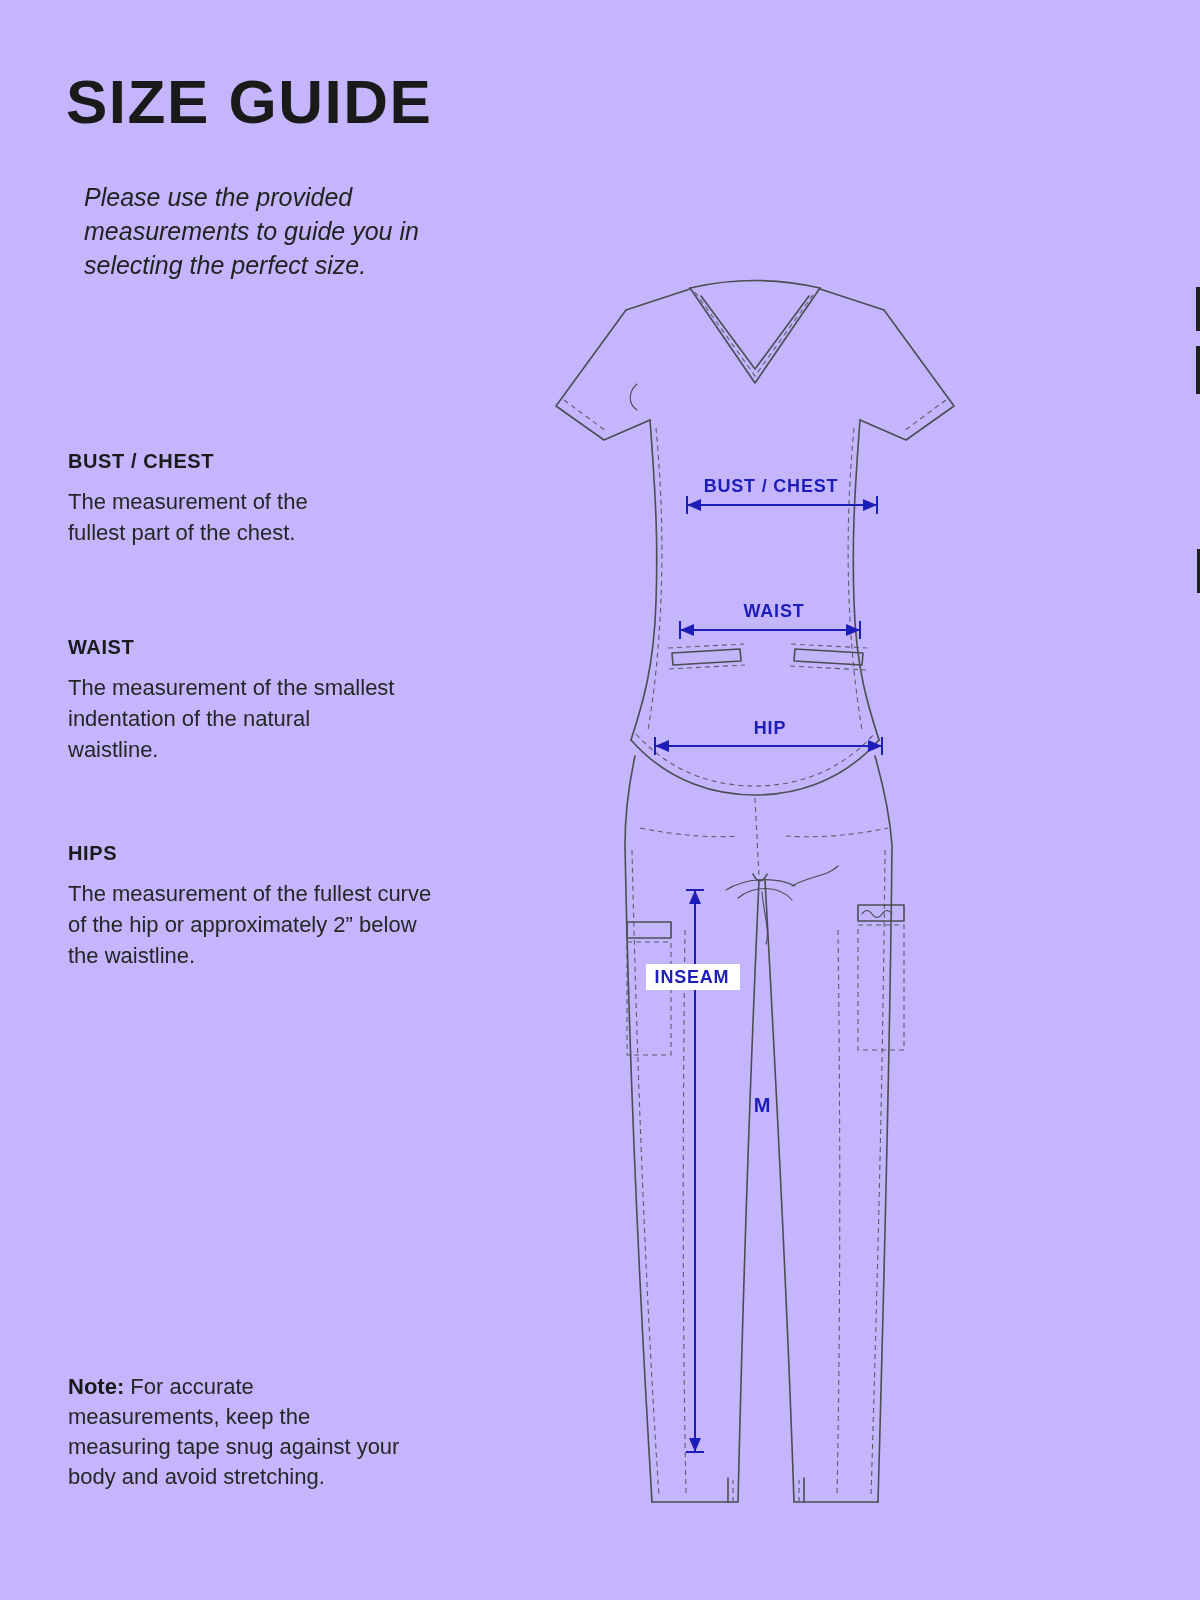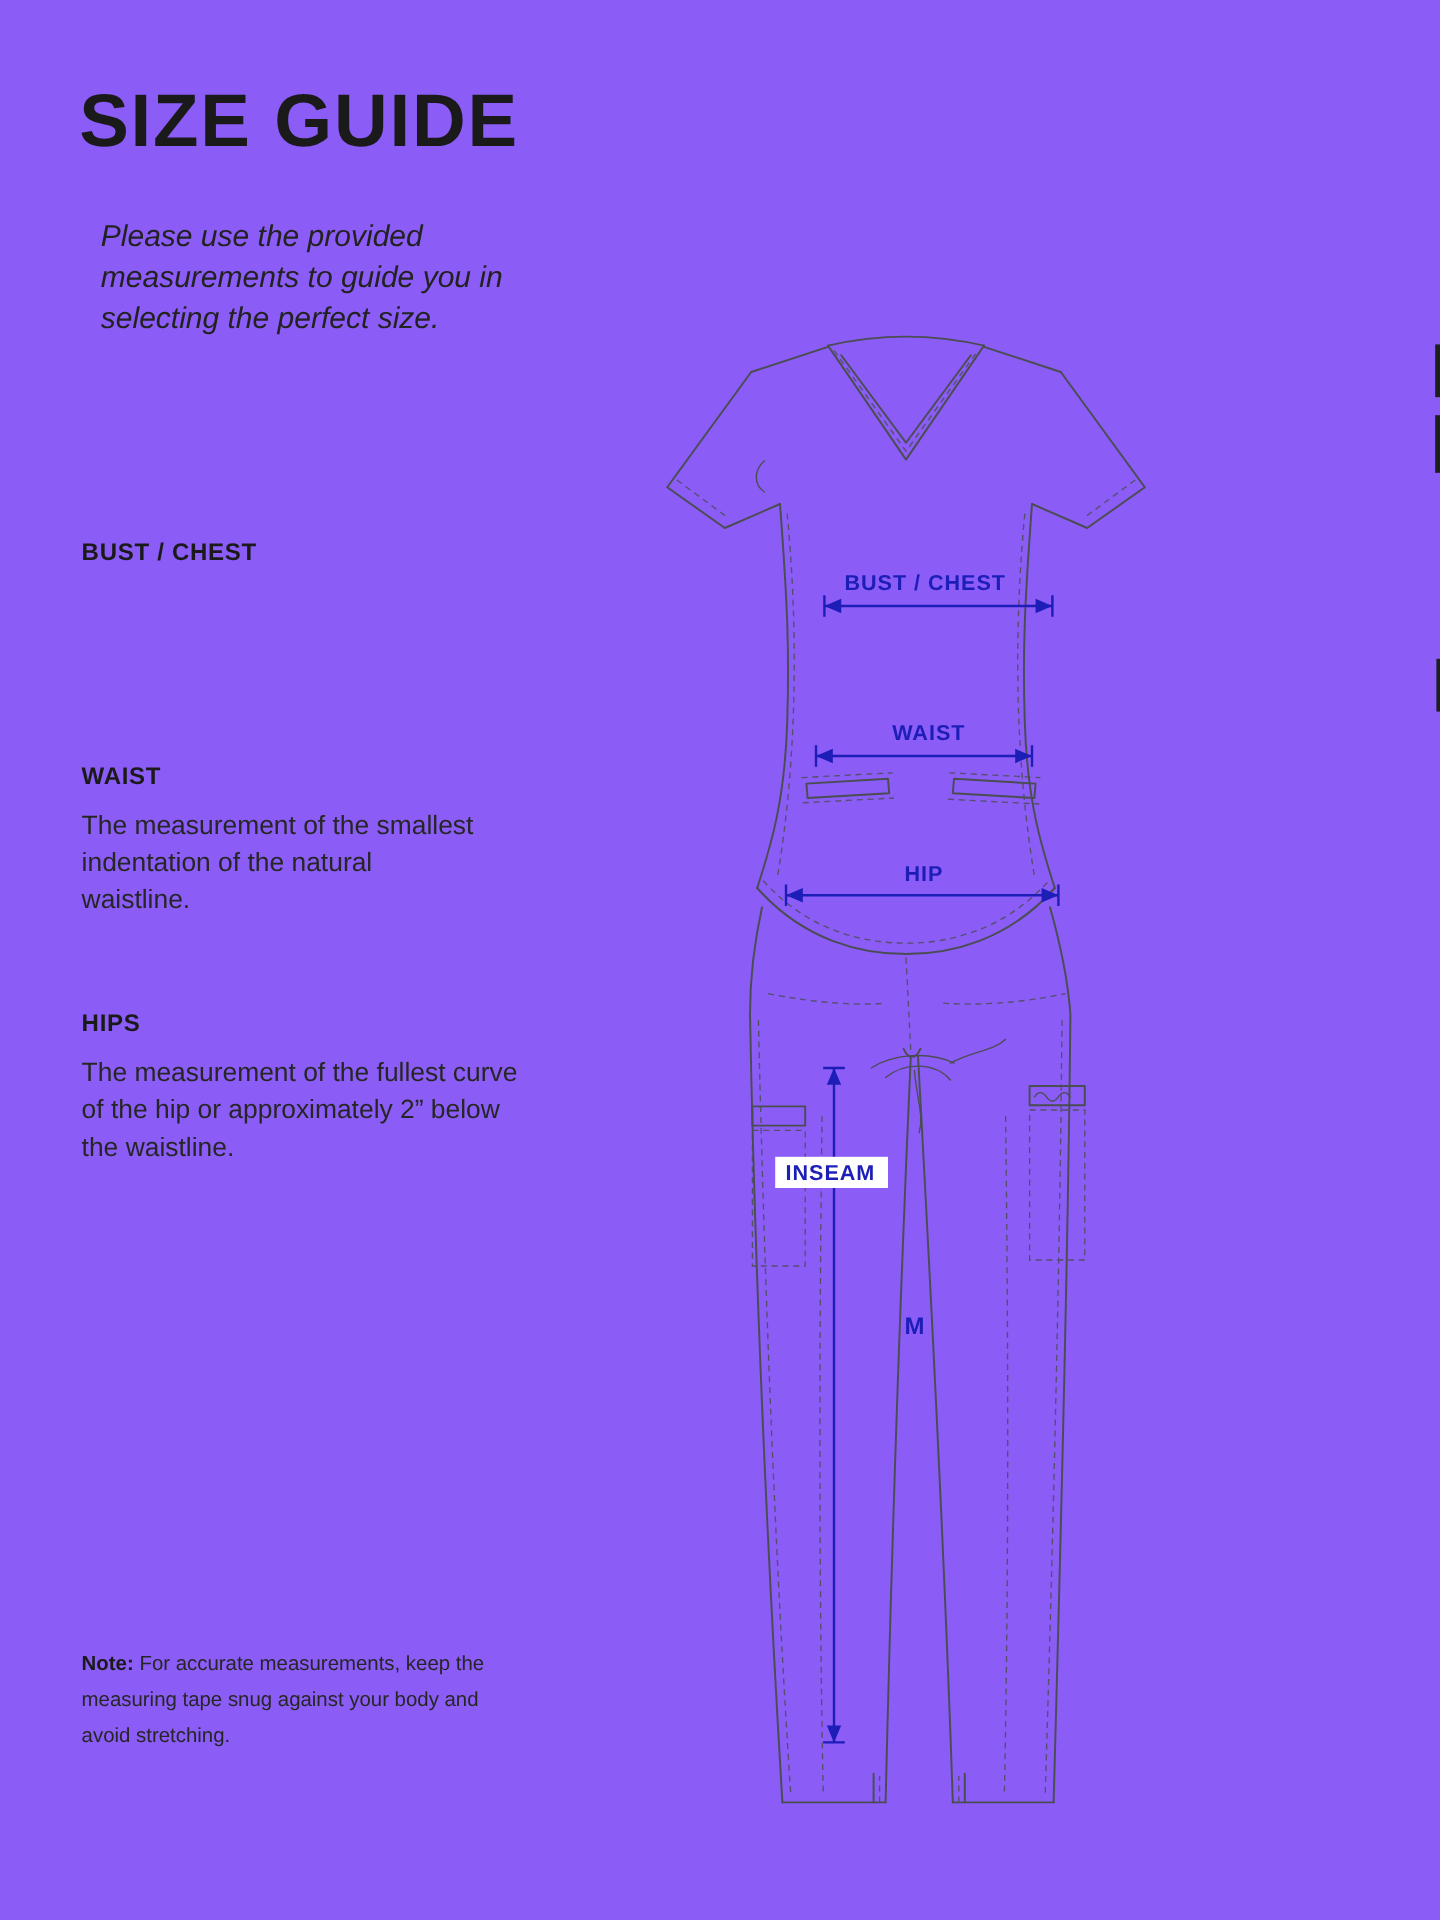--- a/index.html
+++ b/index.html
@@ -4,21 +4,21 @@
 <style>
   :root{
     --color-annotation:#1d1db8;
     --color-sketch:#4a4d52;
   }
   *{box-sizing:border-box;}
   html,body{margin:0;padding:0;background:#ffffff;}
   .canvas{
     position:relative;
     width:1200px;height:1600px;
-    background:#8b5cf6;
+    background:#c4b5fd;
     font-family:"Liberation Sans", sans-serif;
     color:#2b2b2b;
     overflow:hidden;
   }
   .page-title{
     position:absolute;left:66px;top:66px;
     font-size:62px;font-weight:bold;letter-spacing:1.5px;
     color:#1a1a1a;margin:0;
   }
   .intro{
@@ -30,21 +30,21 @@
     margin:0 0 13px 0;
     font-size:20px;font-weight:bold;letter-spacing:0.6px;color:#1a1a1a;
   }
   .sec-p{margin:0;font-size:22px;line-height:31px;color:#262626;}
   .sec-1{top:450px;} .sec-1 .sec-p{width:300px;}
   .sec-2{top:636px;} .sec-2 .sec-p{width:330px;}
   .sec-3{top:842px;} .sec-3 .sec-p{width:385px;}
   .sec-4{top:1025px;} .sec-4 .sec-p{width:355px;}
   .note{
     position:absolute;left:68px;top:1372px;width:338px;
-    font-size:17px;line-height:30px;color:#262626;margin:0;
+    font-size:22px;line-height:30px;color:#262626;margin:0;
   }
   .note strong{color:#1a1a1a;}
   .diagram{
     position:absolute;left:540px;top:270px;width:440px;height:1250px;
   }
   .sketch-line{stroke:var(--color-sketch);fill:none;stroke-width:1.6;stroke-linecap:round;stroke-linejoin:round;}
   .sketch-thin{stroke:var(--color-sketch);fill:none;stroke-width:1.1;stroke-linecap:round;stroke-linejoin:round;}
   .sketch-dash{stroke:var(--color-sketch);fill:none;stroke-width:1.1;stroke-dasharray:5 4;opacity:.85;stroke-linecap:butt;}
   .ann-line{stroke:var(--color-annotation);fill:none;stroke-width:2;}
   .ann-fill{fill:var(--color-annotation);stroke:none;}
@@ -64,20 +64,21 @@
 <body>
 
 <div class="canvas">
 
   <h1 class="page-title">SIZE GUIDE</h1>
 
   <p class="intro">Please use the provided measurements to guide you in selecting the perfect size.</p>
 
   <section class="sec sec-1">
     <h2 class="sec-h">BUST / CHEST</h2>
+    <p class="sec-p">The measurement of the fullest part of the chest.</p>
   </section>
 
   <section class="sec sec-2">
     <h2 class="sec-h">WAIST</h2>
     <p class="sec-p">The measurement of the smallest indentation of the natural waistline.</p>
   </section>
 
   <section class="sec sec-3">
     <h2 class="sec-h">HIPS</h2>
     <p class="sec-p">The measurement of the fullest curve of the hip or approximately 2” below the waistline.</p>

